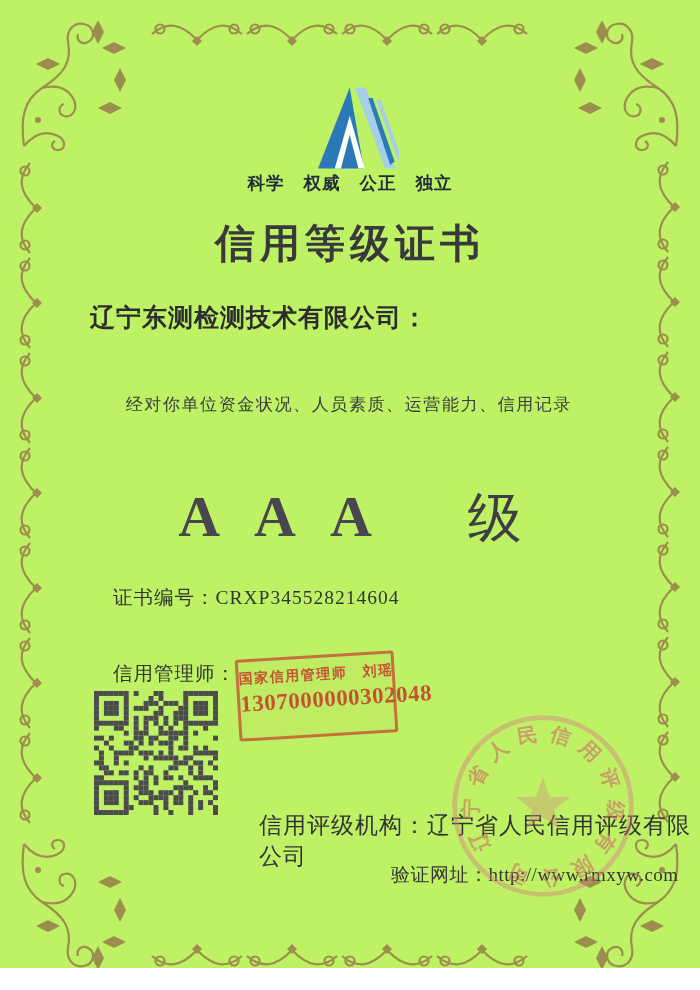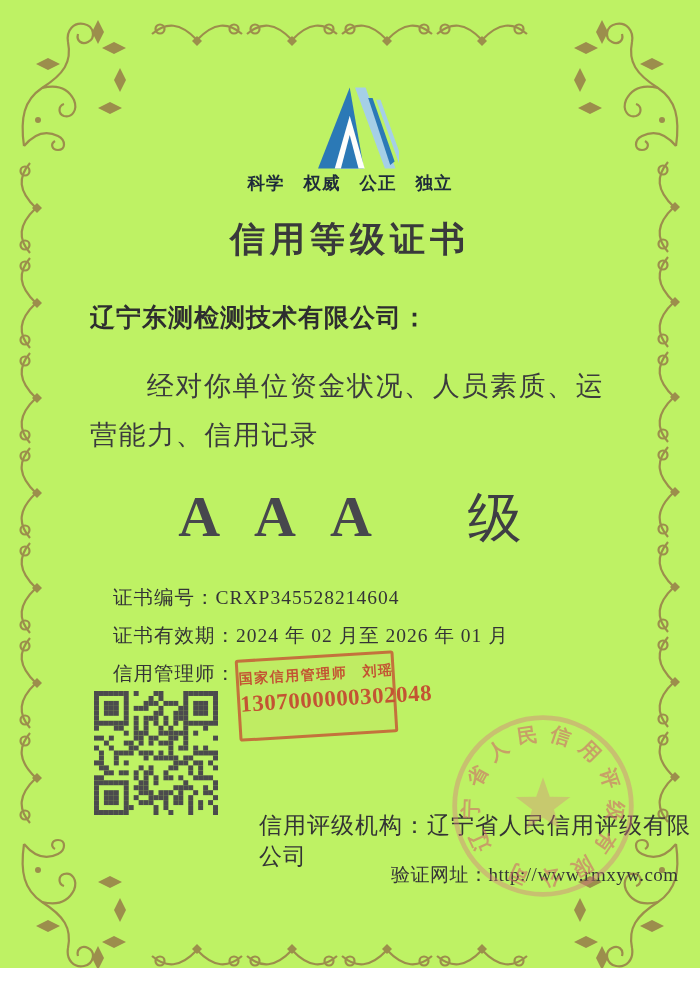--- a/index.html
+++ b/index.html
@@ -14,32 +14,32 @@
   .logo{position:absolute;left:310px;top:84px;width:90px;height:88px;z-index:2;}
 
   .tagline{
     position:absolute;left:0;top:171px;width:100%;
     display:flex;justify-content:center;gap:19px;
     font-size:17.5px;font-weight:bold;color:#1f2c3a;letter-spacing:1px;z-index:2;
   }
 
   .title{
     position:absolute;left:0;top:216px;width:100%;margin:0;
-    text-align:center;font-size:35px;font-weight:bold;color:#39393b;
+    text-align:center;font-size:40px;font-weight:bold;color:#39393b;
     letter-spacing:5px;z-index:2;
   }
 
   .company{
     position:absolute;left:90px;top:301px;
     font-size:25px;font-weight:bold;color:#2d2d2f;letter-spacing:1px;z-index:2;
   }
 
   .bodytext{
-    position:absolute;left:90px;top:362px;width:524px;
-    font-size:27px;line-height:49px;letter-spacing:1.6px;color:#3b3b3d;z-index:2;
+    position:absolute;left:90px;top:380px;width:524px;
+    font-size:17px;line-height:49px;letter-spacing:1.6px;color:#3b3b3d;z-index:2;
   }
   .bodytext .line1{text-indent:2.1em;}
 
   .rating{
     position:absolute;left:0;top:488px;width:100%;
     display:flex;justify-content:center;align-items:baseline;gap:34px;
     z-index:2;
   }
   .rating .letter{font-size:58px;font-weight:bold;color:#47474d;line-height:1;}
   .rating .suffix{font-size:54px;font-weight:500;color:#3e3e44;margin-left:62px;line-height:1;}
@@ -148,23 +148,20 @@
 
   <div class="rating">
     <span class="letter">A</span>
     <span class="letter">A</span>
     <span class="letter">A</span>
     <span class="suffix">级</span>
   </div>
 
   <div class="row certno">
     <span>证书编号：</span><span>CRXP345528214604</span>
-  </div>
-  <div class="row validity">
-    <span>证书有效期：</span><span>2024 年 02 月至 2026 年 01 月</span>
   </div>
   <div class="row manager">
     <span>信用管理师：</span>
   </div>
 
   <div class="stamp">
     <div class="s1">国家信用管理师　刘瑶</div>
     <div class="s2">1307000000302048</div>
   </div>
 

